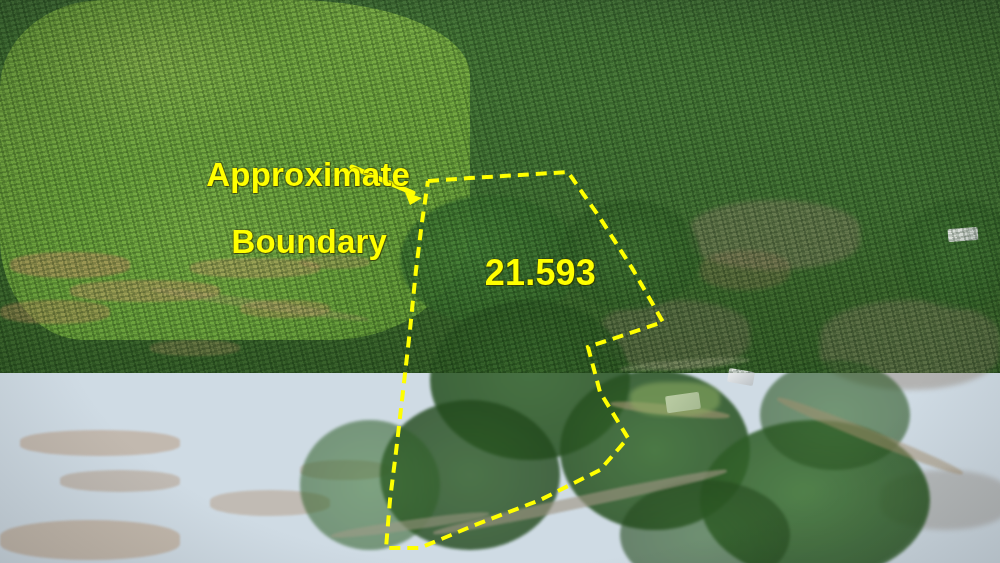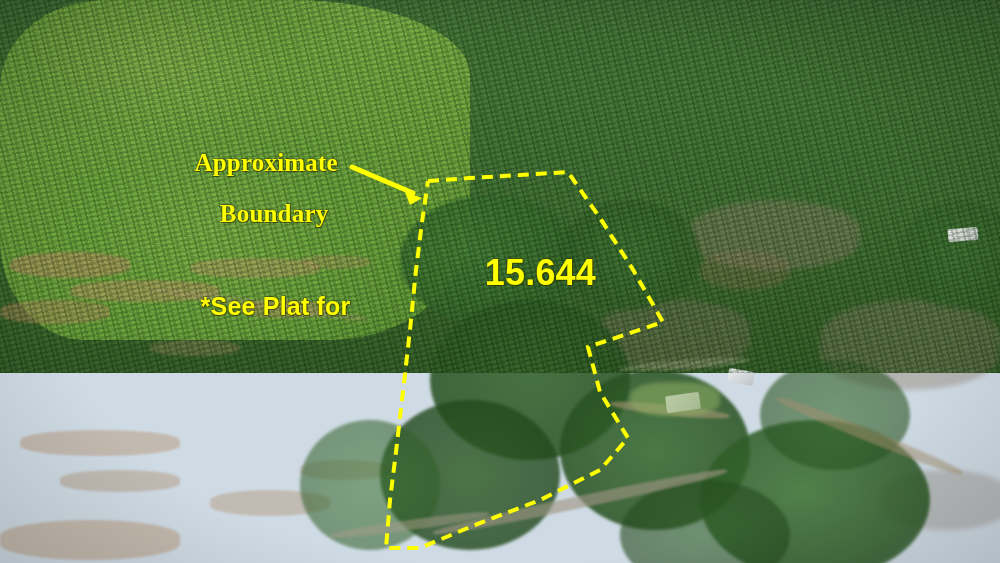--- a/index.html
+++ b/index.html
@@ -92,21 +92,21 @@
     font-weight:bold;
     line-height:1.02;
     letter-spacing:.2px;
     white-space:pre;
     text-shadow:
       0 0 1px rgba(60,60,0,.65),
       1px 1px 0 rgba(50,50,0,.55),
       -1px 1px 0 rgba(50,50,0,.35),
       1px -1px 0 rgba(50,50,0,.35);
   }
-  #lbl-boundary{left:170px;top:124px;font-size:25px;font-family:Liberation Serif, serif;}
+  #lbl-boundary{left:170px;top:124px;font-size:33px;}
   #lbl-acres{left:435px;top:218px;font-size:36px;text-align:center;width:170px;}
   #lbl-plat{left:110px;top:268px;font-size:25px;}
   #lbl-plat .l2{display:block;margin-left:-58px;}
 </style>
 </head>
 <body>
 
 <div id="stage">
 
   <div class="layer sky"></div>
@@ -207,20 +207,19 @@
       <polygon id="arrow-head" points="422,198 405,192 410,205" fill="#ffff00"></polygon>
     </g>
   </svg>
 
   <div id="lbl-boundary" class="anno-text">
     <span>Approximate</span><br>
     <span style="display:inline-block;margin-left:24px;">Boundary</span>
   </div>
 
   <div id="lbl-acres" class="anno-text">
-    <span>15.644</span><br>
+    <span>21.593</span><br>
   </div>
 
   <div id="lbl-plat" class="anno-text">
-    <span style="display:inline-block;margin-left:62px;">*See Plat for</span>
   </div>
 
 </div>
 
 </body></html>

